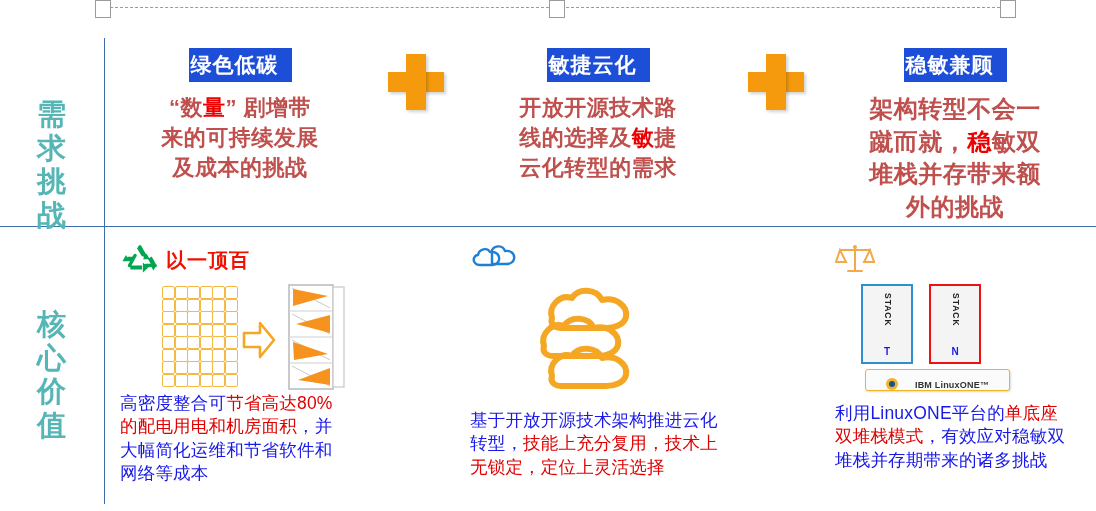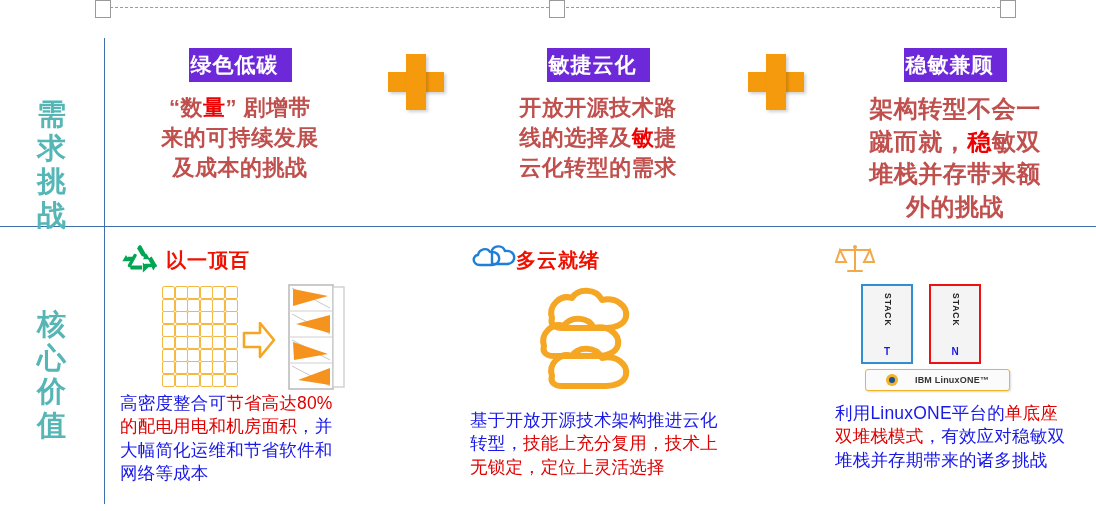--- a/index.html
+++ b/index.html
@@ -42,21 +42,21 @@
     text-align:center;line-height:1.16;
     font-size:29px;letter-spacing:1px;
   }
   .rail span{display:block;}
   .rail-top{top:98px;}
   .rail-bot{top:308px;}
 
   
   .chal{position:absolute;top:48px;text-align:center;}
   .chal .cap{
-    display:inline-block;background:#6d28d9;color:#ffffff;
+    display:inline-block;background:#1d4ed8;color:#ffffff;
     font-size:21px;font-weight:bold;letter-spacing:1px;
     padding:6px 13px 7px 2px;line-height:1;
   }
   .chal .body{
     margin-top:11px;color:#bf504d;font-weight:bold;
     font-size:22px;line-height:1.36;letter-spacing:0.5px;
   }
   .chal .body em{font-style:normal;color:#ef0000;}
   .c1{left:160px;width:160px;}
   .c2{left:518px;width:160px;}
@@ -127,21 +127,21 @@
   .stack-t{border:2.5px solid #2f8fd0;}
   .stack-n{border:2.5px solid #ee1111;}
   .stack-word{
     font-size:8.5px;font-weight:bold;color:#222;line-height:1.35;
     writing-mode:vertical-rl;letter-spacing:1px;
   }
   .stack-letter{font-size:10px;font-weight:bold;color:#1818e8;}
   .linuxone{
     margin-top:5px;margin-left:4px;width:143px;height:20px;
     border:1.6px solid #f0b429;border-radius:3px;background:#fbfbfb;
-    display:flex;align-items:center;justify-content:center;gap:17px;
+    display:flex;align-items:flex-end;justify-content:center;gap:17px;
     box-shadow:1px 1px 2px rgba(0,0,0,.15);
   }
   .lo-mark{width:12px;height:12px;border-radius:50%;background:#f0b429;
     display:flex;align-items:center;justify-content:center;}
   .lo-mark b{display:block;width:6px;height:6px;background:#1d4f91;border-radius:50%;}
   .lo-text{font-size:9px;font-weight:bold;color:#333;letter-spacing:.2px;}
 </style>
 </head>
 <body>
 
@@ -298,21 +298,20 @@
   <div class="val v2">
     <div class="val-head">
       <span class="icon-box">
         <svg width="48" height="30" viewBox="0 0 48 30">
           <g fill="none" stroke="#1F7FD4" stroke-width="2.4" stroke-linejoin="round" stroke-linecap="round">
             <path d="M22 7 C25 2 33 2 35 8 C41 7 45 11 44 16 C43.5 19 40 21 37 21 L22 21 Z"></path>
             <path d="M8 12 C9 6 17 4 20 9 C26 8 30 12 29 17 C28.5 20 25 22 22 22 L10 22 C5 22 3 18 4 15 C5 12.5 6 12 8 12 Z"></path>
           </g>
         </svg>
       </span>
-      <span class="title">多云就绪</span>
     </div>
     <div class="art">
       <div class="cloud-art">
         <svg width="135" height="112" viewBox="0 0 135 112">
           <g fill="none" stroke="#F5A623" stroke-width="6" stroke-linejoin="round" stroke-linecap="round">
             <path d="M36 34 C32 22 44 10 56 14 C62 4 80 4 86 16 C100 13 112 22 110 33 C108 41 98 44 90 44 L46 44 C38 44 34 40 36 34 Z"></path>
             <path d="M28 62 C24 50 36 38 48 42 C54 32 72 32 78 44 C92 41 104 50 102 61 C100 69 90 72 82 72 L38 72 C30 72 26 68 28 62 Z"></path>
             <path d="M36 92 C32 80 44 68 56 72 C62 62 80 62 86 74 C100 71 112 80 110 91 C108 99 98 102 90 102 L46 102 C38 102 34 98 36 92 Z"></path>
           </g>
         </svg>

